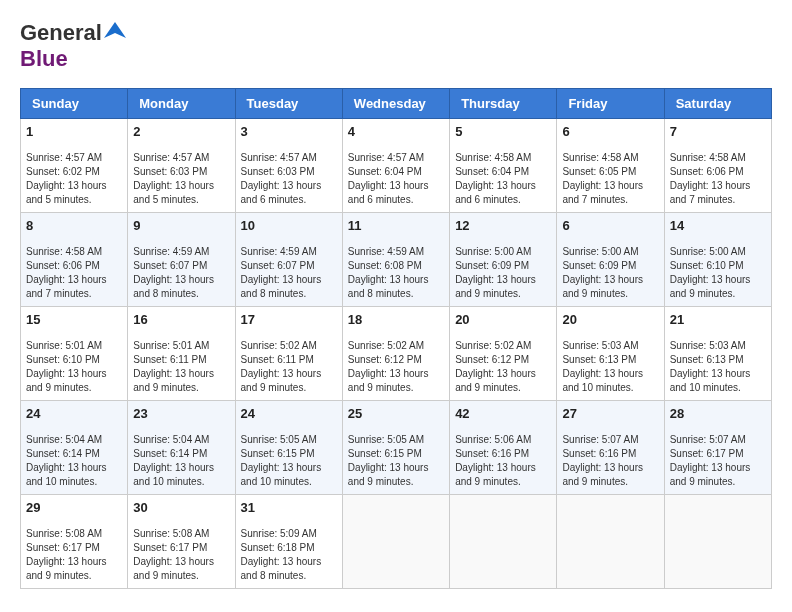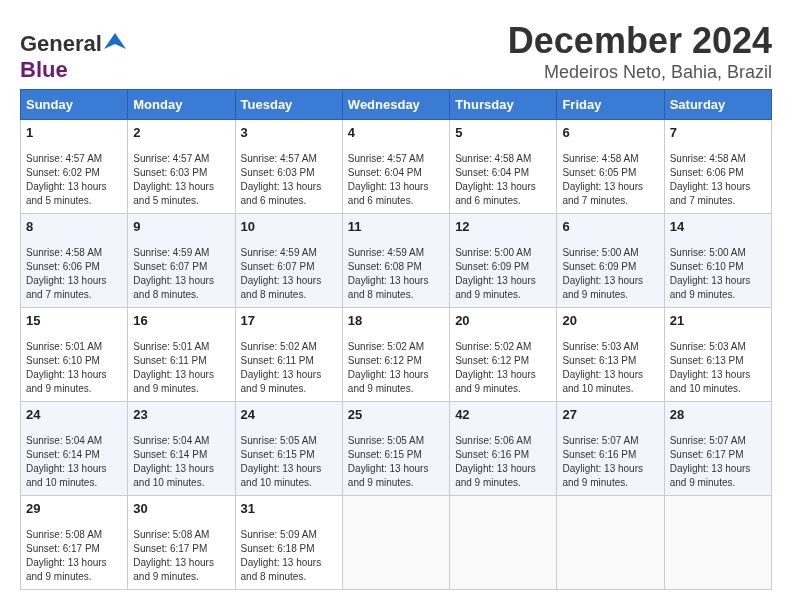--- a/index.html
+++ b/index.html
@@ -6,22 +6,22 @@
     body {
       font-family: Arial, sans-serif;
       background: #fff;
       width: 792px;
       min-height: 612px;
       padding: 20px;
     }
     .header-area {
       display: flex;
       justify-content: space-between;
-      align-items: flex-end;
-      margin-bottom: 6px;
+      align-items: center;
+      margin-bottom: 16px;
     }
     .logo {
       display: flex;
       flex-direction: column;
       align-items: flex-start;
     }
     .logo-general {
       font-size: 22px;
       font-weight: bold;
       color: #333;
@@ -48,21 +48,21 @@
       color: #555;
     }
     .calendar {
       width: 100%;
       border-collapse: collapse;
       font-size: 11px;
     }
     .calendar thead th {
       background-color: #3a7bd5;
       color: #fff;
-      padding: 7px 5px;
+      padding: 7px 11px;
       text-align: left;
       font-size: 13px;
       font-weight: bold;
       border: 1px solid #2a5fa8;
     }
     .calendar tbody td {
       vertical-align: top;
       padding: 5px 5px 5px 5px;
       border: 1px solid #ccc;
       width: 107px;
@@ -97,24 +97,20 @@
     <div class="logo-row">
       <span class="logo-general">General</span>
       <svg width="22" height="22" viewBox="0 0 22 22" style="margin-left:2px;margin-top:-4px;">
         <polygon points="11,2 22,18 11,13 0,18" fill="#1a6dcc"></polygon>
       </svg>
     </div>
     <div>
       <span class="logo-blue">Blue</span>
     </div>
   </div>
-  <div class="title-area">
-    <div class="month-title">December 2024</div>
-    <div class="location-title">Medeiros Neto, Bahia, Brazil</div>
-  </div>
 </div>
 
 <table class="calendar">
   <thead>
     <tr id="calendar-header-row">
     <th>Sunday</th>
         <th>Monday</th>
         <th>Tuesday</th>
         <th>Wednesday</th>
         <th>Thursday</th>

